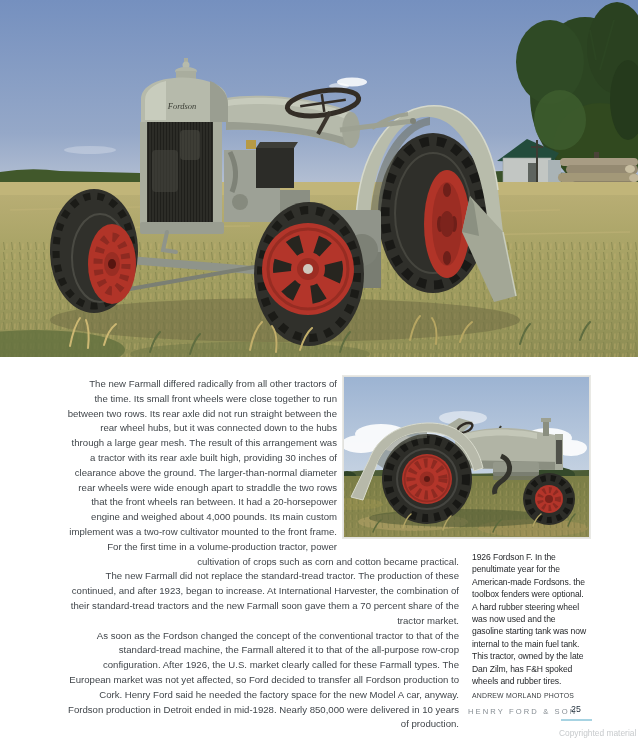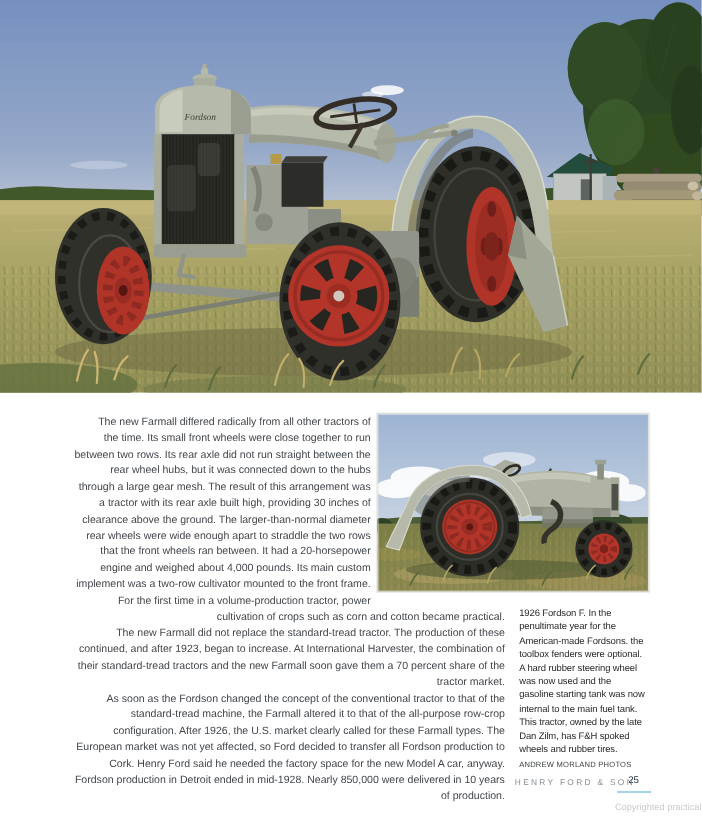--- a/index.html
+++ b/index.html
@@ -330,13 +330,13 @@
 </div>
 
 <div class="caption">
   <div>1926 Fordson F. In the penultimate year for the American-made Fordsons. the toolbox fenders were optional. A hard rubber steering wheel was now used and the gasoline starting tank was now internal to the main fuel tank. This tractor, owned by the late Dan Zilm, has F&amp;H spoked wheels and rubber tires.</div>
   <div class="caption-credit">ANDREW MORLAND PHOTOS</div>
 </div>
 
 <div class="footer-title">HENRY FORD &amp; SON</div>
 <div class="page-number">25</div>
 <div class="page-underline"></div>
-<div class="watermark">Copyrighted practical</div>
+<div class="watermark">Copyrighted material</div>
 
 </body></html>

